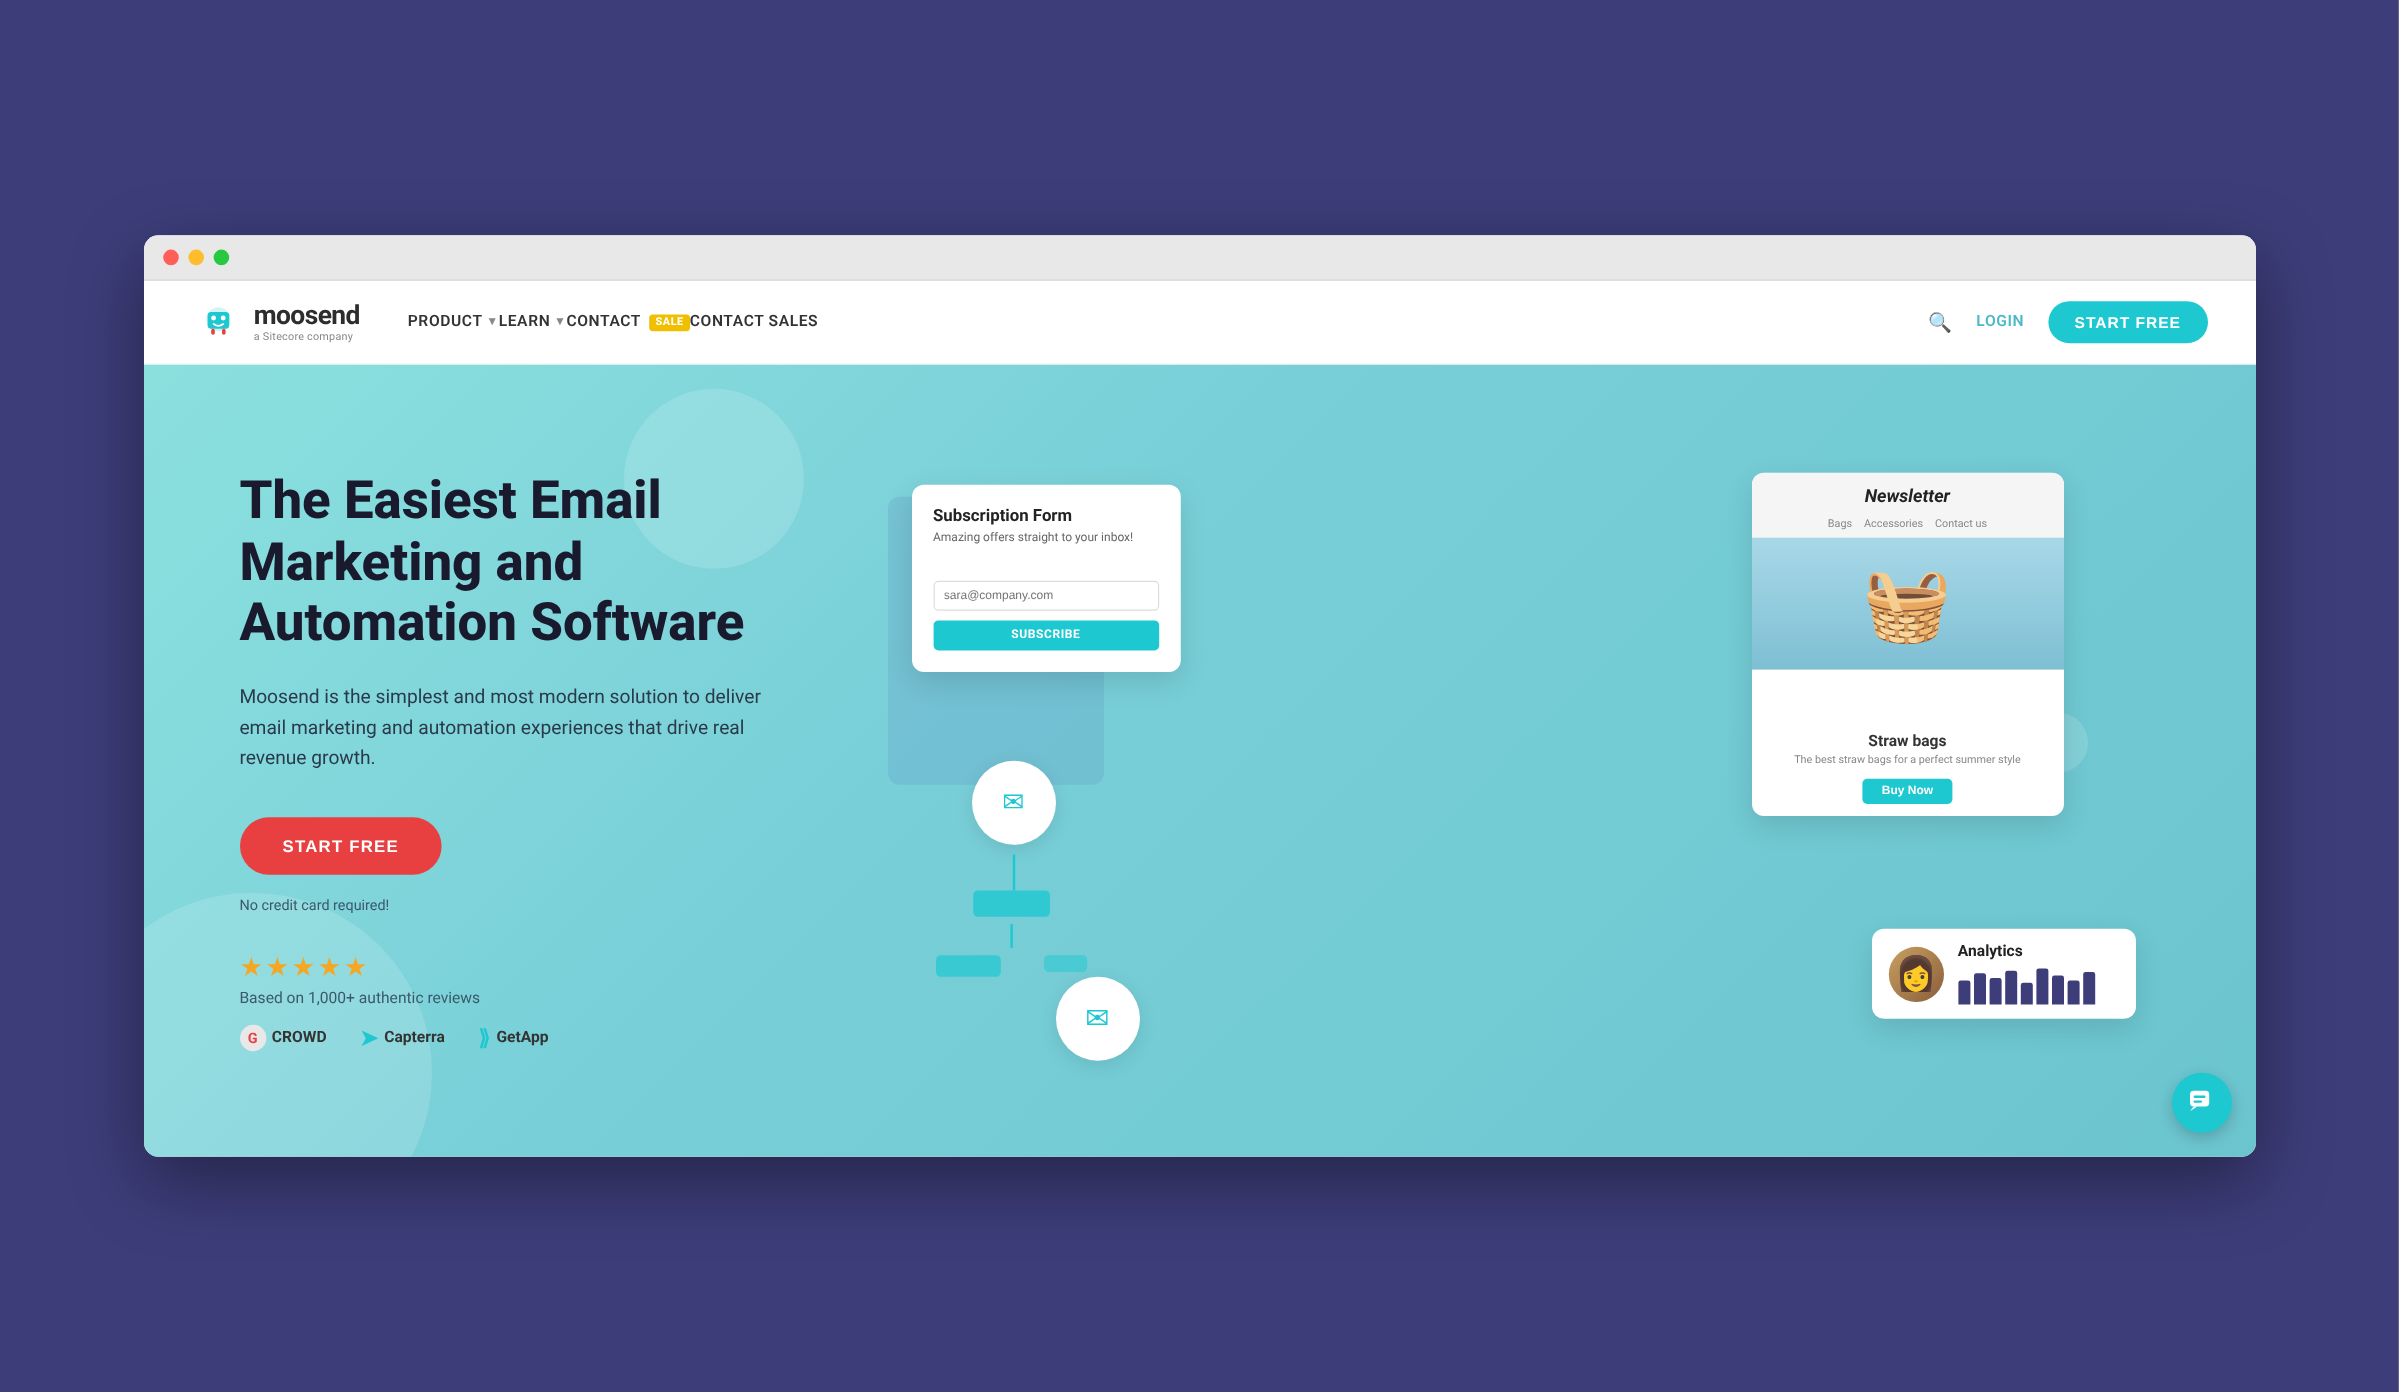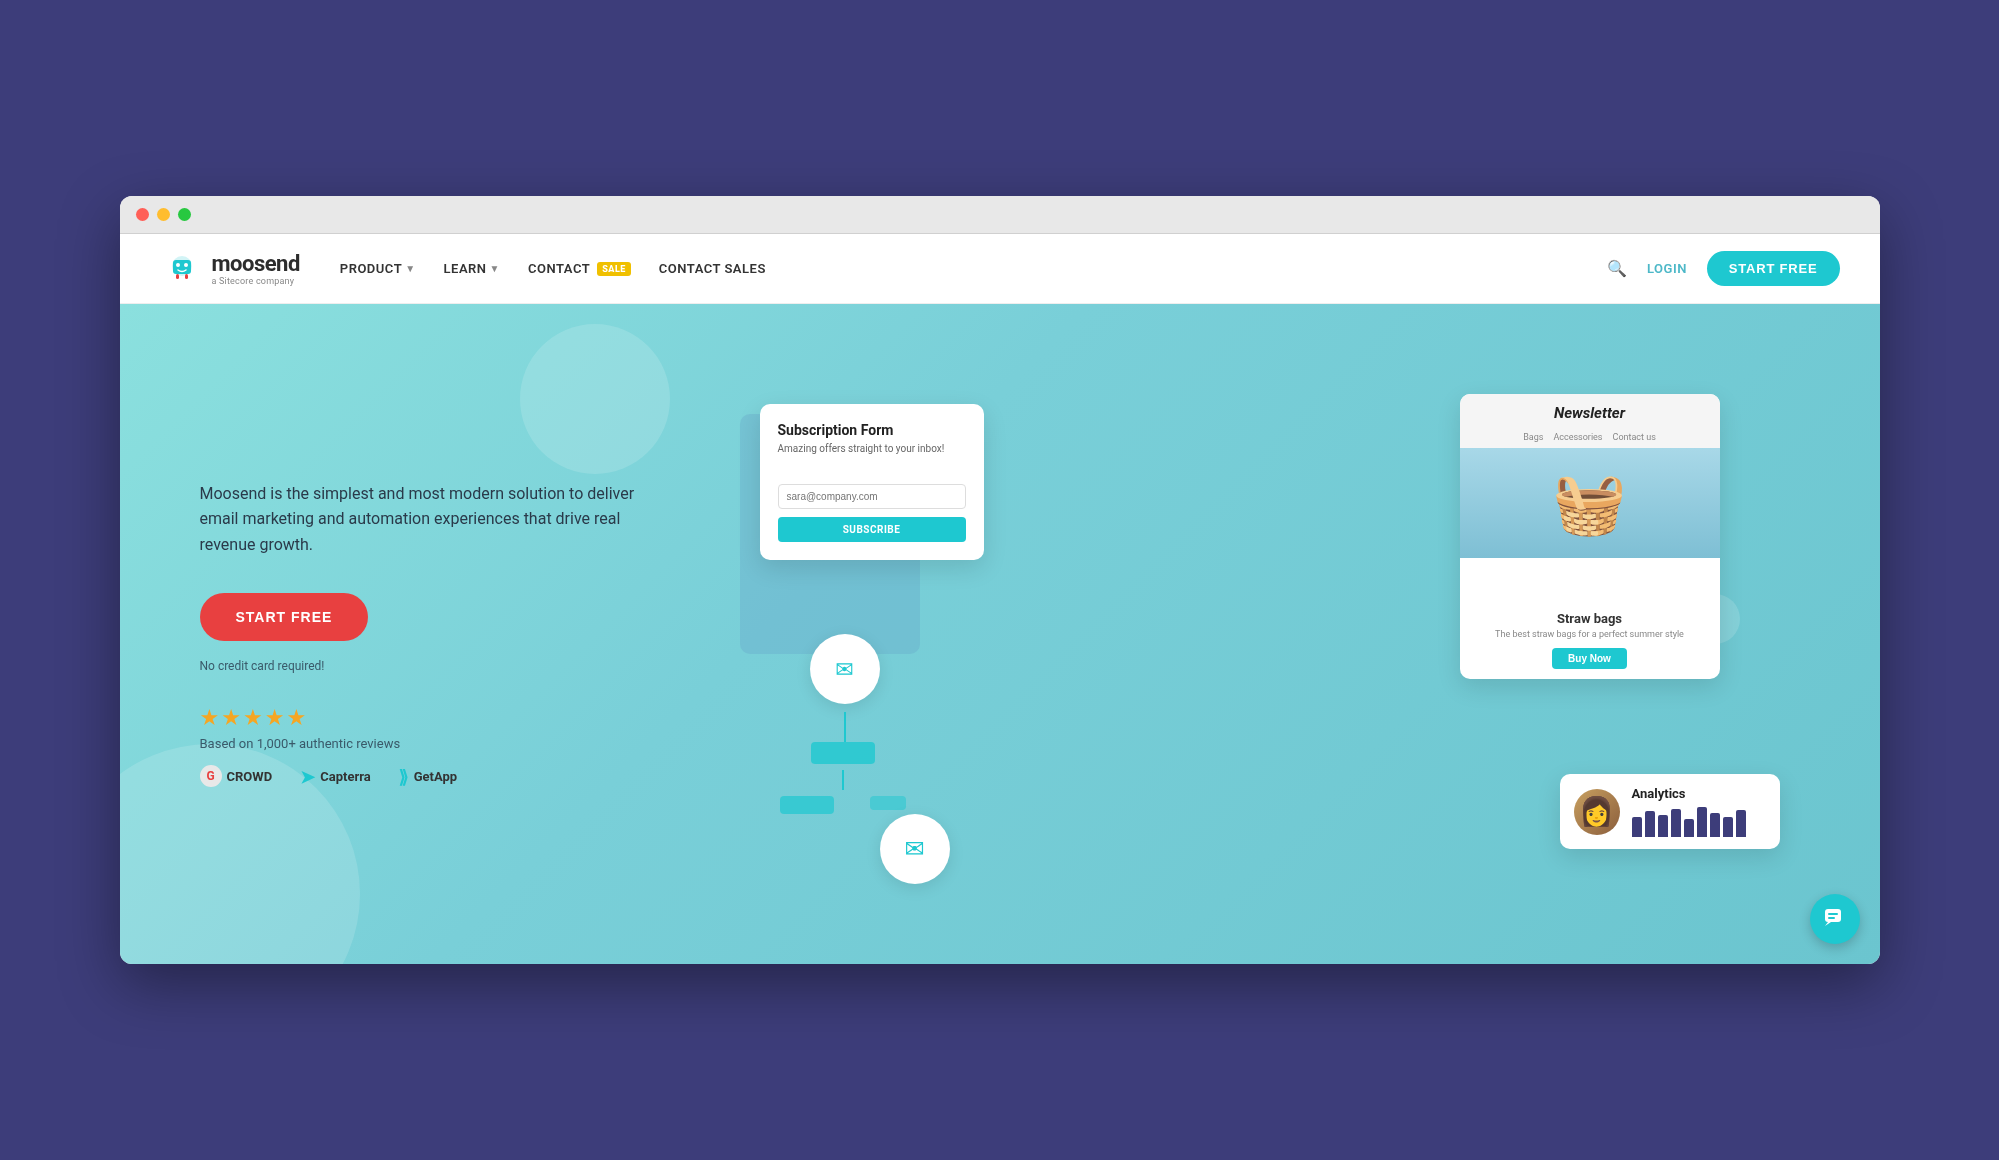--- a/index.html
+++ b/index.html
@@ -68,21 +68,20 @@
       letter-spacing: -0.5px;
     }
     .logo-sub {
       font-size: 9px;
       color: #888;
       letter-spacing: 0.2px;
     }
     .nav-links {
       display: flex;
       align-items: center;
-      gap: 28px;
       flex: 1;
     }
     .nav-link {
       font-size: 13px;
       font-weight: 600;
       color: #333;
       text-decoration: none;
       letter-spacing: 0.5px;
       display: flex; align-items: center; gap: 3px;
       cursor: pointer;
@@ -505,20 +504,21 @@
       <button class="start-free-btn">START FREE</button>
     </div>
   </nav>
 
   <div class="hero">
 
     <div class="deco-circle" style="width:300px;height:300px;bottom:-80px;left:-60px;"></div>
     <div class="deco-circle" style="width:150px;height:150px;top:20px;left:400px;"></div>
 
     <div class="hero-left">
+      <h1 class="hero-title">The Easiest Email Marketing and Automation Software</h1>
       <p class="hero-desc">Moosend is the simplest and most modern solution to deliver email marketing and automation experiences that drive real revenue growth.</p>
       <div style="margin-bottom:8px;">
         <button class="hero-cta-btn">START FREE</button>
       </div>
       <p class="no-cc">No credit card required!</p>
 
       <div class="stars">★★★★★</div>
       <p class="review-text">Based on 1,000+ authentic reviews</p>
       <div class="review-logos">
         <div class="review-logo">

